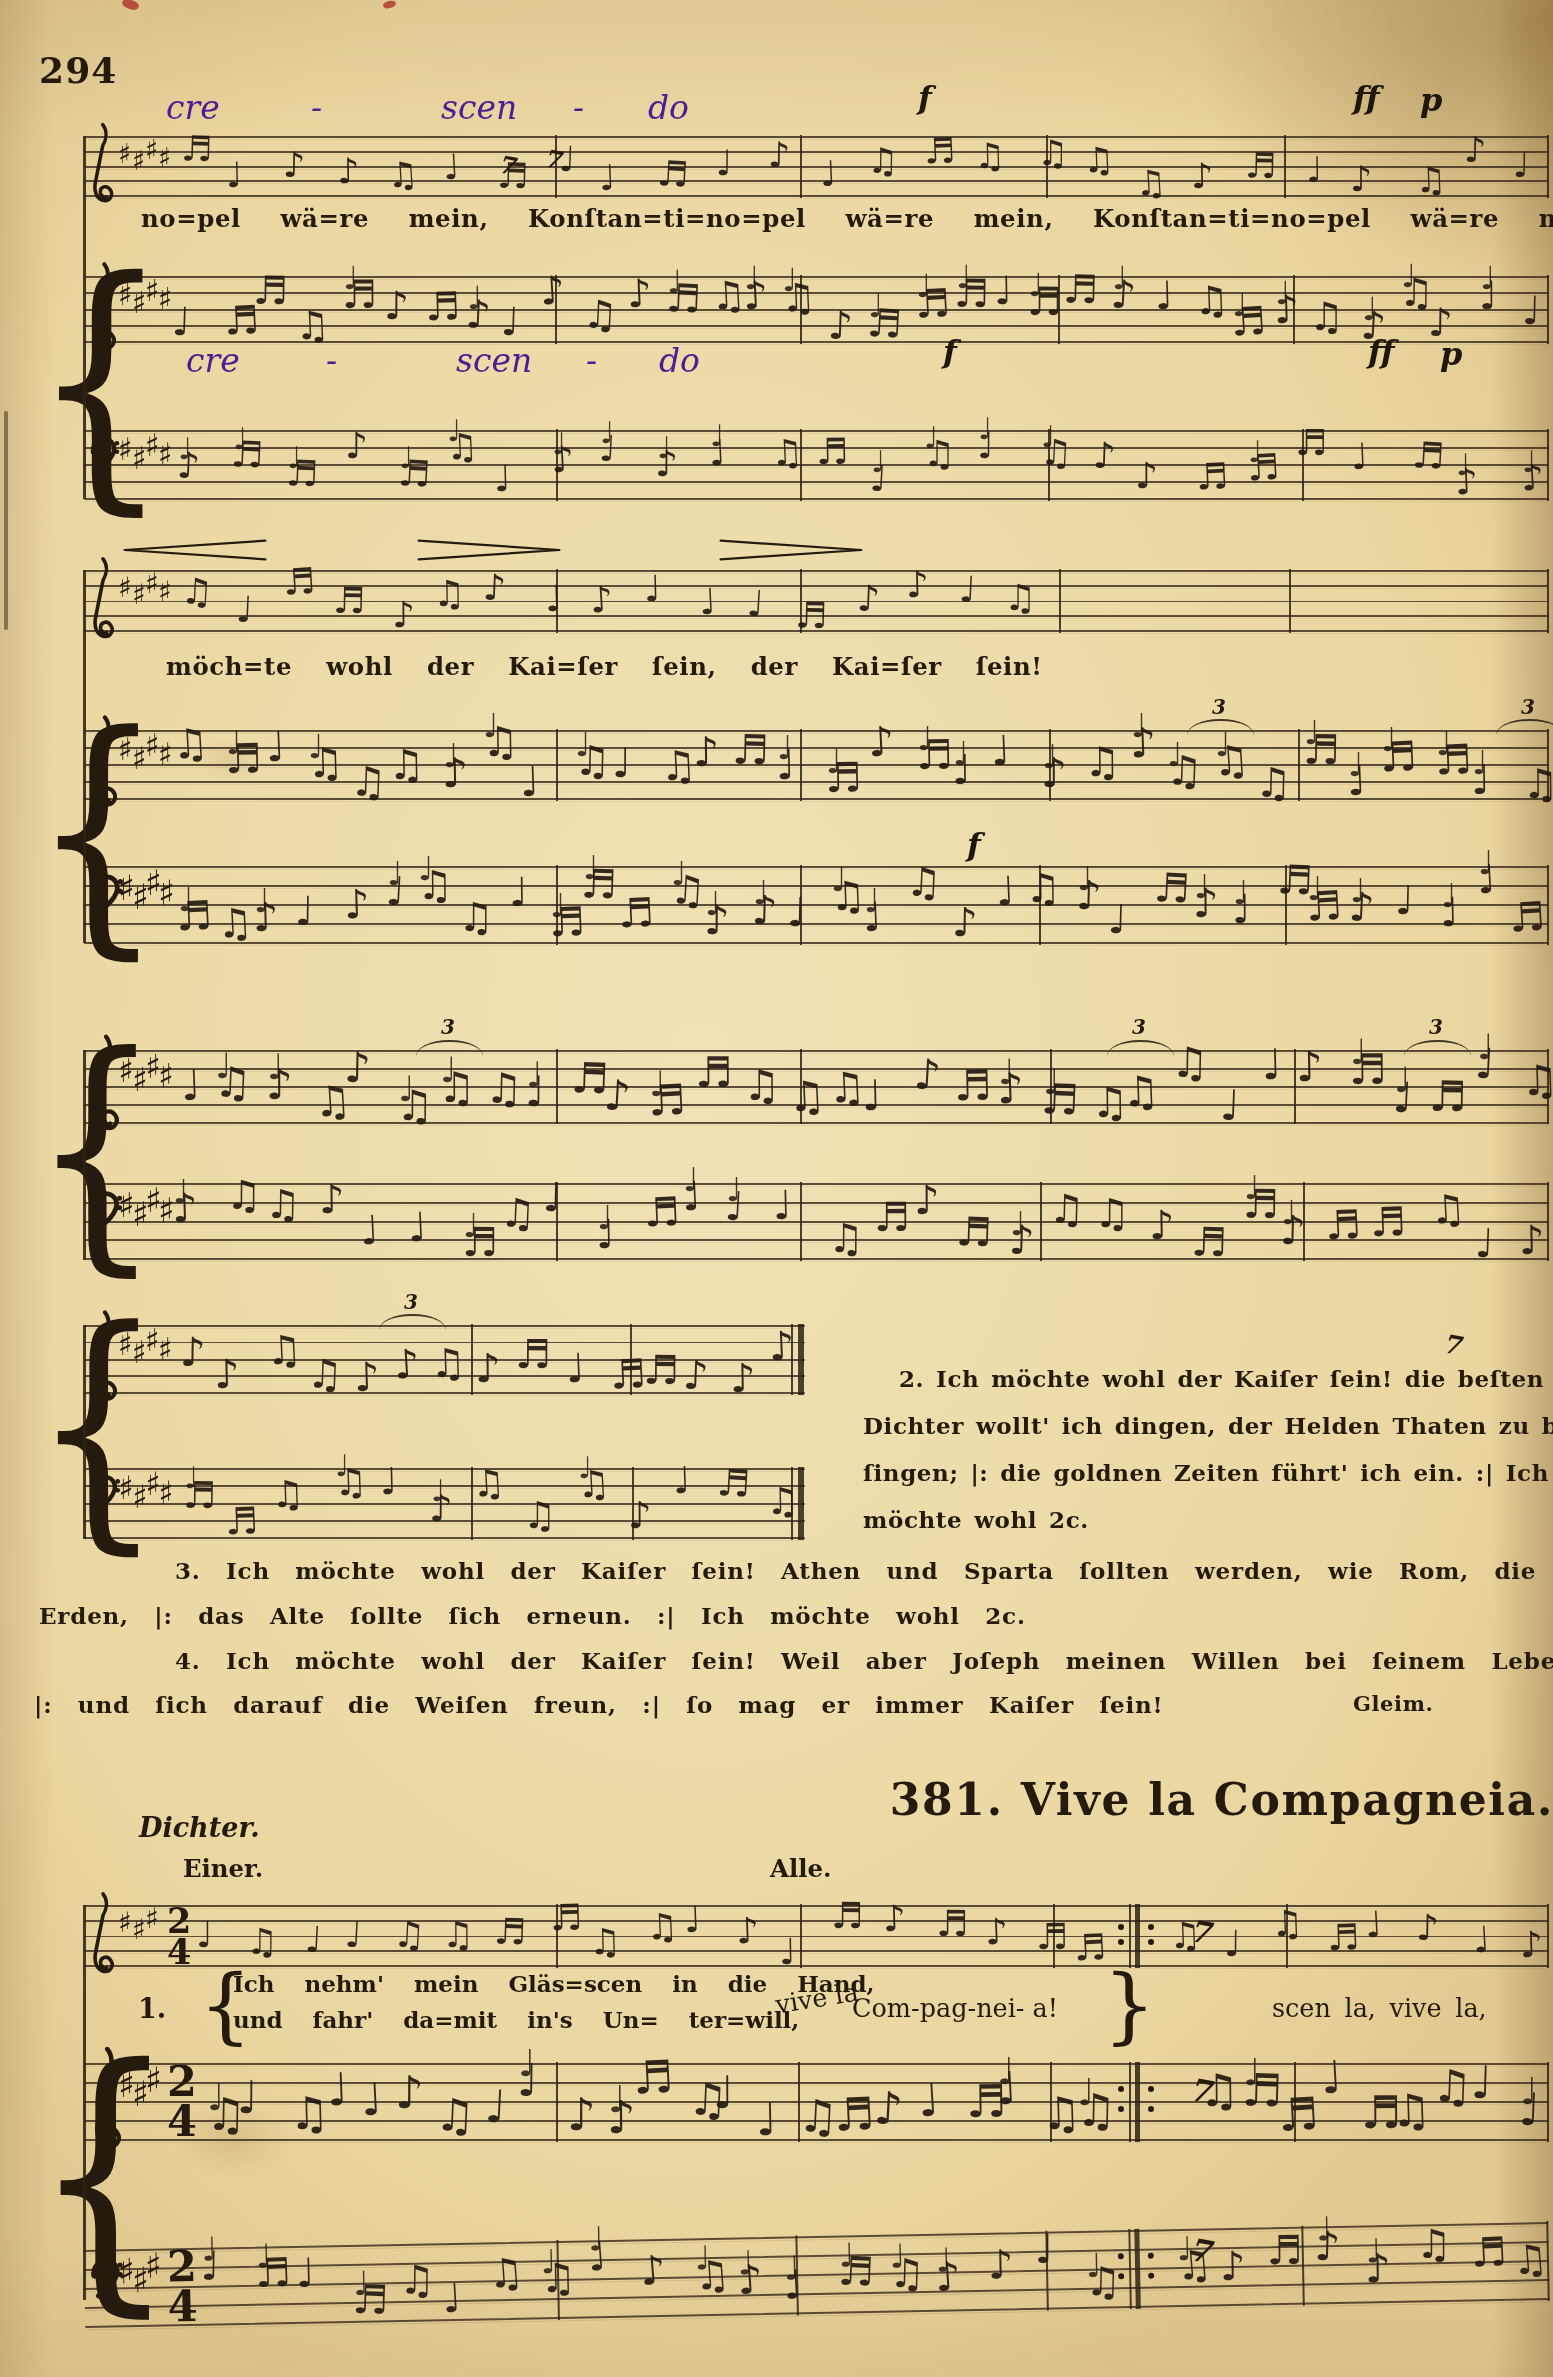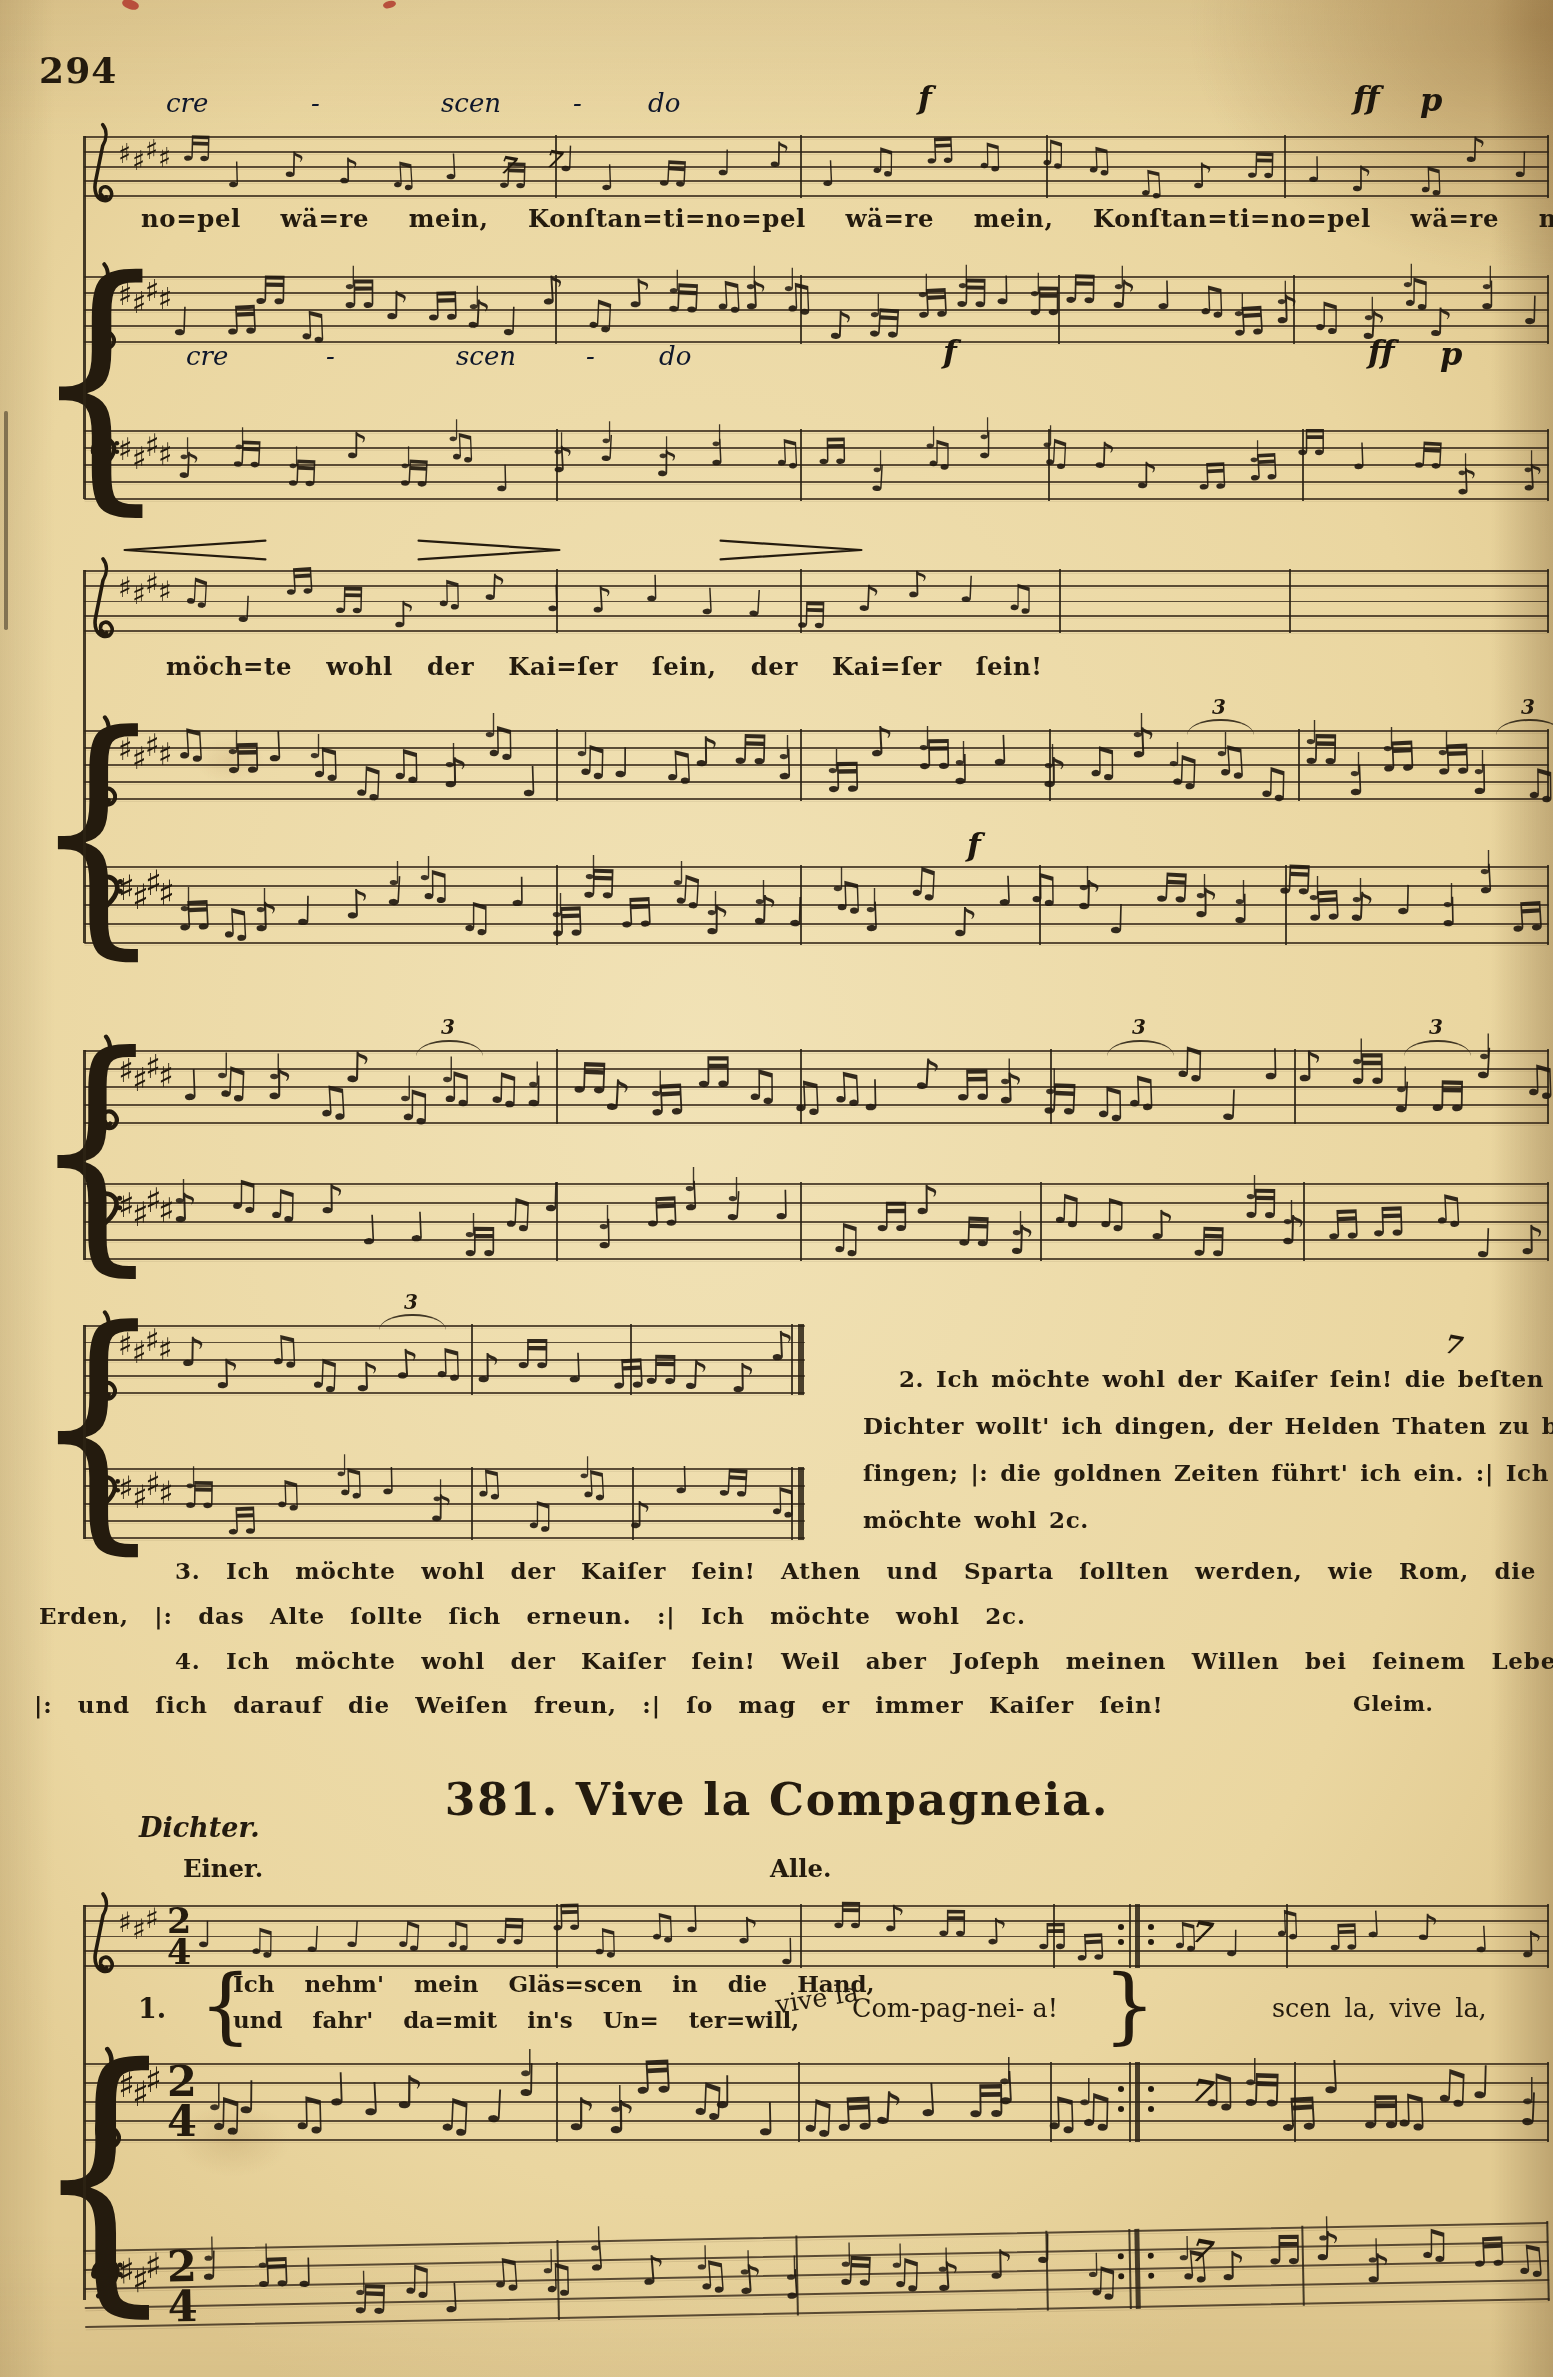--- a/index.html
+++ b/index.html
@@ -19,40 +19,40 @@
   .fr{font-family:"DejaVu Serif",serif;font-weight:700;color:#241b0e;}
   .ant{font-family:"DejaVu Serif",serif;font-weight:400;color:#241b0e;}
   #page-number{left:39px;top:49px;font-size:36px;font-weight:700;letter-spacing:1.1px;}
   .staff{position:absolute;}
   .sline{position:absolute;left:0;right:0;height:1.7px;background:#37291a;opacity:.8;border-radius:1.1px;
          box-shadow:0 2.8px 0 -0.6px rgba(85,62,30,.22);}
   .barline{position:absolute;width:2.2px;background:#2c2315;opacity:.85;}
   .note{position:absolute;font-family:"DejaVu Sans",sans-serif;color:#221a10;line-height:1;}
   .sharp{position:absolute;font-family:"DejaVu Sans",sans-serif;font-weight:700;color:#241b0e;line-height:1;}
   .tsig{position:absolute;font-weight:700;line-height:1;color:#241b0e;}
-  .dyn-word{position:absolute;font-style:italic;font-size:26px;font-weight:500;color:#0f172a;text-align:center;}
+  .dyn-word{position:absolute;font-style:italic;font-size:33px;font-weight:500;color:#4c1d95;text-align:center;}
   .dyn-letter{position:absolute;font-style:italic;font-size:32px;font-weight:700;color:#1e170d;}
   .trip{position:absolute;font-style:italic;font-size:20px;font-weight:700;color:#241b0e;}
   .slur{position:absolute;height:14.4px;border-top:2.2px solid #241b0e;border-radius:50%/100% 100% 0 0;opacity:.85;}
   .rest{position:absolute;font-style:italic;font-weight:700;color:#241b0e;transform:rotate(10deg);line-height:1;}
   .brace{position:absolute;font-family:"DejaVu Serif",serif;color:#241b0e;line-height:1;transform:scaleX(.8);transform-origin:left top;}
   .sysline{position:absolute;width:2.8px;background:#2c2315;opacity:.88;}
   .lyr{position:absolute;white-space:nowrap;font-size:24.4px;}
   #lyric-1{left:141px;top:204px;word-spacing:30.5px;letter-spacing:0.6px;}
   #lyric-2{left:166px;top:652px;word-spacing:25px;letter-spacing:0.6px;}
   .verse{font-size:23px;line-height:47px;letter-spacing:0.8px;word-spacing:16.6px;white-space:nowrap;}
   #verse-2{left:863px;top:1355px;line-height:47px;}
   #verse-2 .v2line{white-space:nowrap;}
   #verse-2 .v2line:first-child{padding-left:36px;}
   #verse-3-l1{left:175px;top:1547px;}
   #verse-3-l2{left:39px;top:1592px;}
   #verse-4-l1{left:175px;top:1637px;}
   #verse-4-l2{left:34px;top:1681px;}
   #attribution{left:1353px;top:1691px;font-size:21px;font-weight:700;letter-spacing:0.6px;}
-  #heading{left:0;right:0;top:1774px;text-align:center;font-size:44px;font-weight:700;letter-spacing:1.7px;}
+  #heading{left:0;right:0;top:1774px;text-align:right;font-size:44px;font-weight:700;letter-spacing:1.7px;}
   #tempo{left:139px;top:1812px;font-style:italic;font-size:27px;font-weight:600;}
   #solo-label{left:183px;top:1854px;font-size:24.4px;font-weight:700;}
   #all-label{left:770px;top:1854px;font-size:24.4px;font-weight:700;}
   #stanza-number{left:138px;top:1993px;font-size:27px;font-weight:700;}
   #stanza-brace-open{left:199px;top:1957px;font-size:83px;}
   #stanza-line-1{left:233px;top:1970px;font-size:23px;word-spacing:22px;white-space:nowrap;}
   #stanza-line-2{left:233px;top:2006px;font-size:23px;word-spacing:22px;white-space:nowrap;}
   #tail-vive{left:775px;top:1983px;font-size:25.5px;transform:rotate(-9deg);white-space:nowrap;}
   #tail-compagneia{left:852px;top:1993px;font-size:25.5px;white-space:nowrap;}
   #stanza-brace-close{left:1103px;top:1957px;font-size:83px;}

